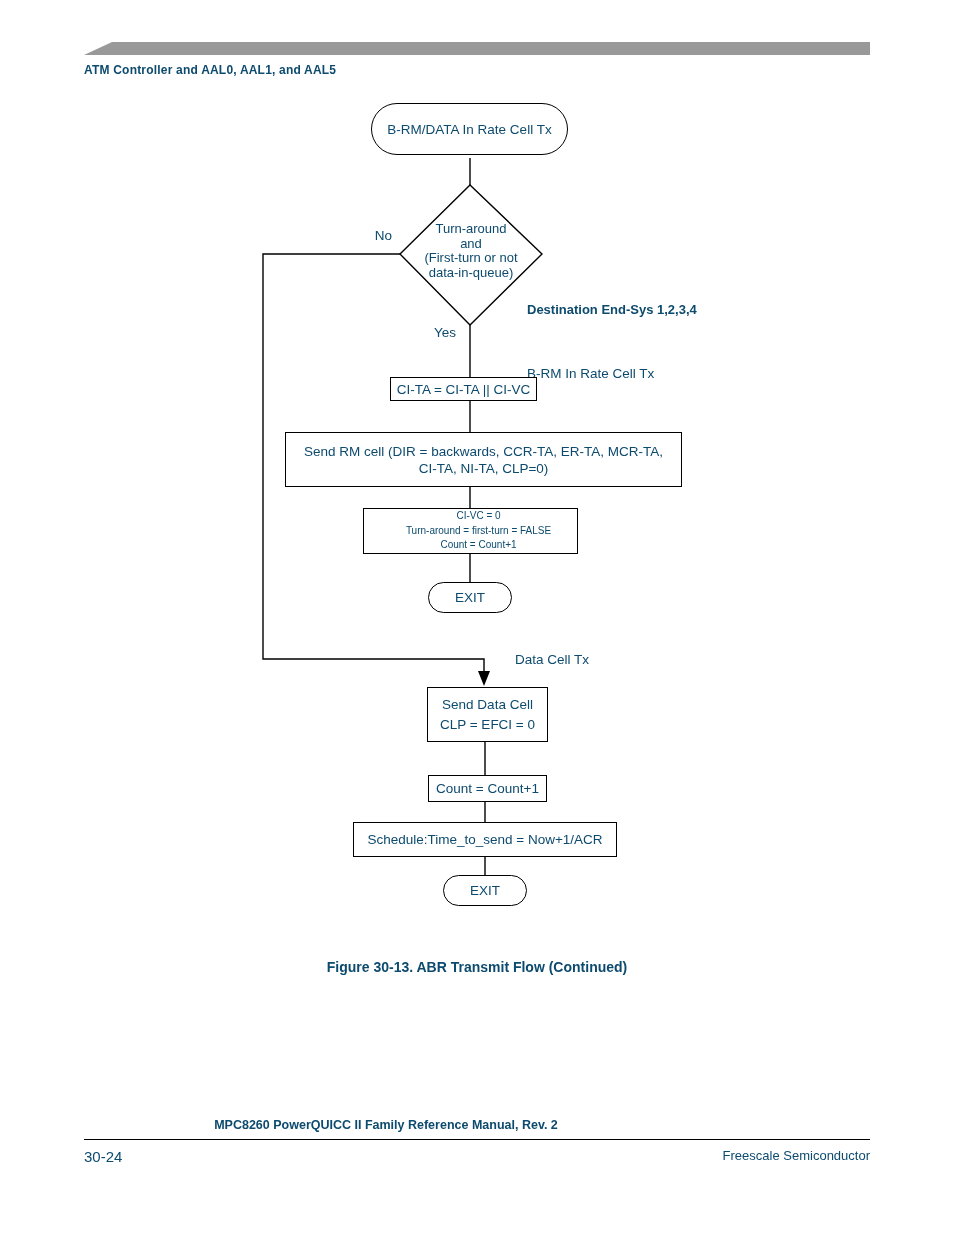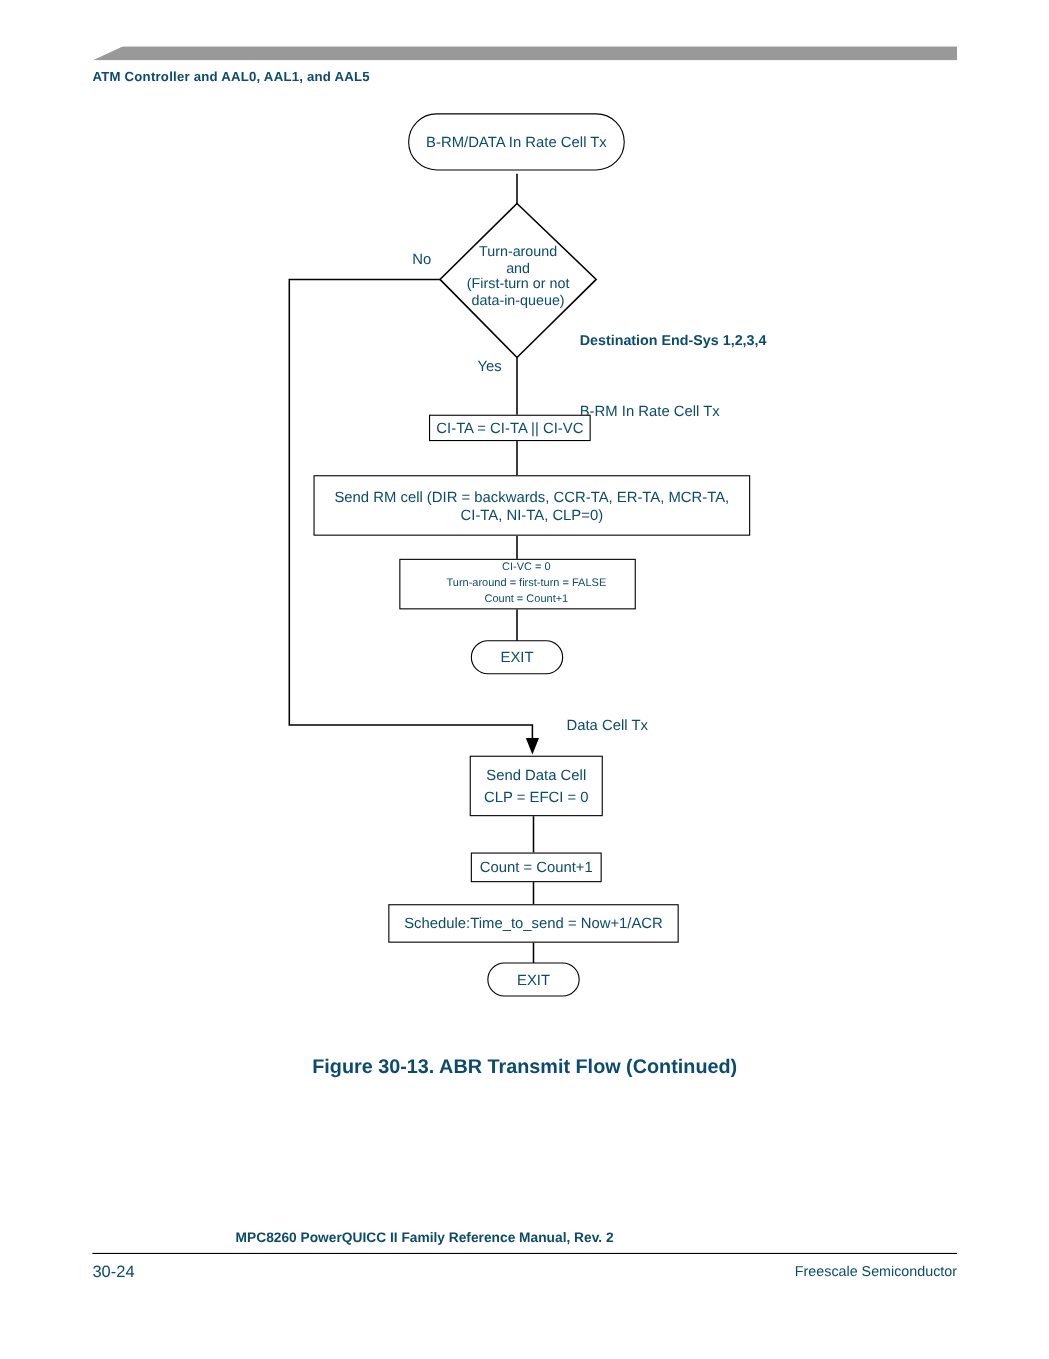--- a/index.html
+++ b/index.html
@@ -39,21 +39,21 @@
   .box-ci-ta{left:390px;top:377px;width:147px;height:24px;}
   .box-send-rm{left:273px;top:432px;width:397px;height:55px;margin-left:12px;}
   .box-ci-vc{left:363px;top:508px;width:215px;height:46px;font-size:10px;line-height:14.8px;padding-left:16px;}
   .exit-oval-1{left:428px;top:582px;width:84px;height:31px;}
   .data-cell-label{left:515px;top:652px;}
   .box-send-data{left:427px;top:687px;width:121px;height:55px;line-height:20px;}
   .box-count{left:428px;top:775px;width:119px;height:27px;}
   .box-schedule{left:353px;top:822px;width:264px;height:35px;}
   .exit-oval-2{left:443px;top:875px;width:84px;height:31px;}
   .caption{left:0;top:959px;width:954px;text-align:center;
-           font-size:18px;font-weight:bold;}
+           font-size:14px;font-weight:bold;}
   
   .footer-title{left:0;top:1118px;width:772px;text-align:center;
                 font-size:12.5px;font-weight:bold;}
   .footer-rule{left:84px;top:1139px;width:786px;height:0;border-top:1.6px solid #000;}
   .footer-page{left:84px;top:1148px;font-size:15px;}
   .footer-company{left:0;top:1148px;width:870px;text-align:right;font-size:13px;}
 </style>
 </head>
 <body>
 

